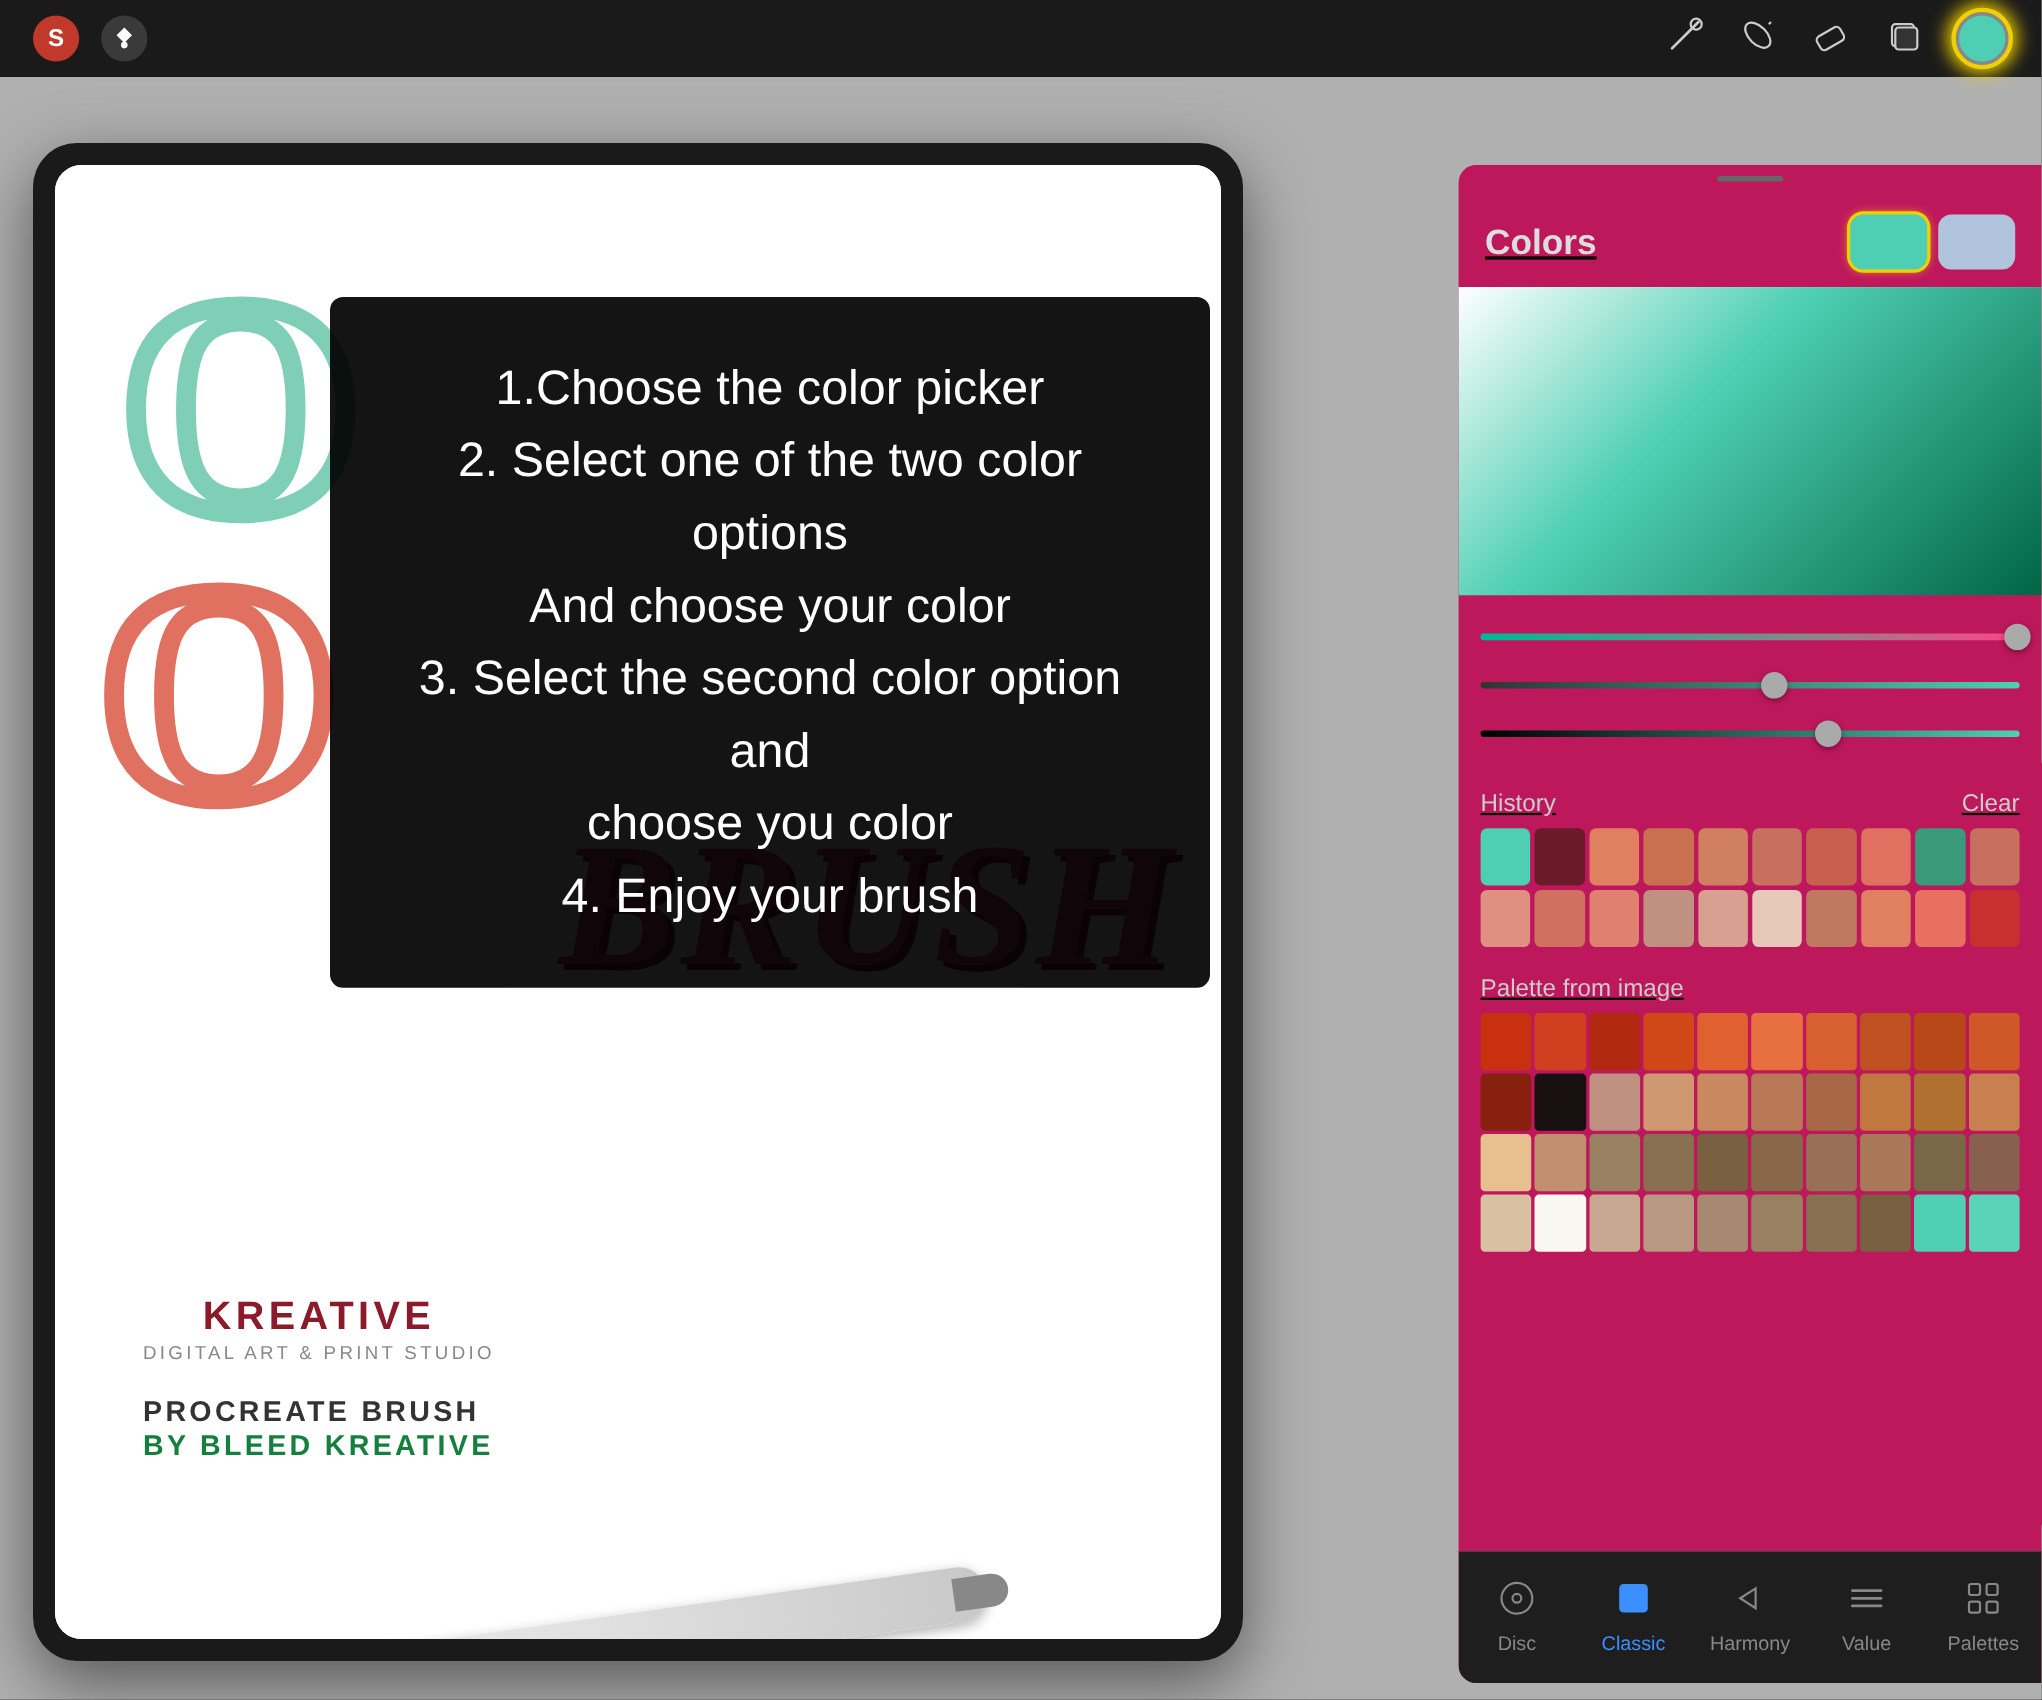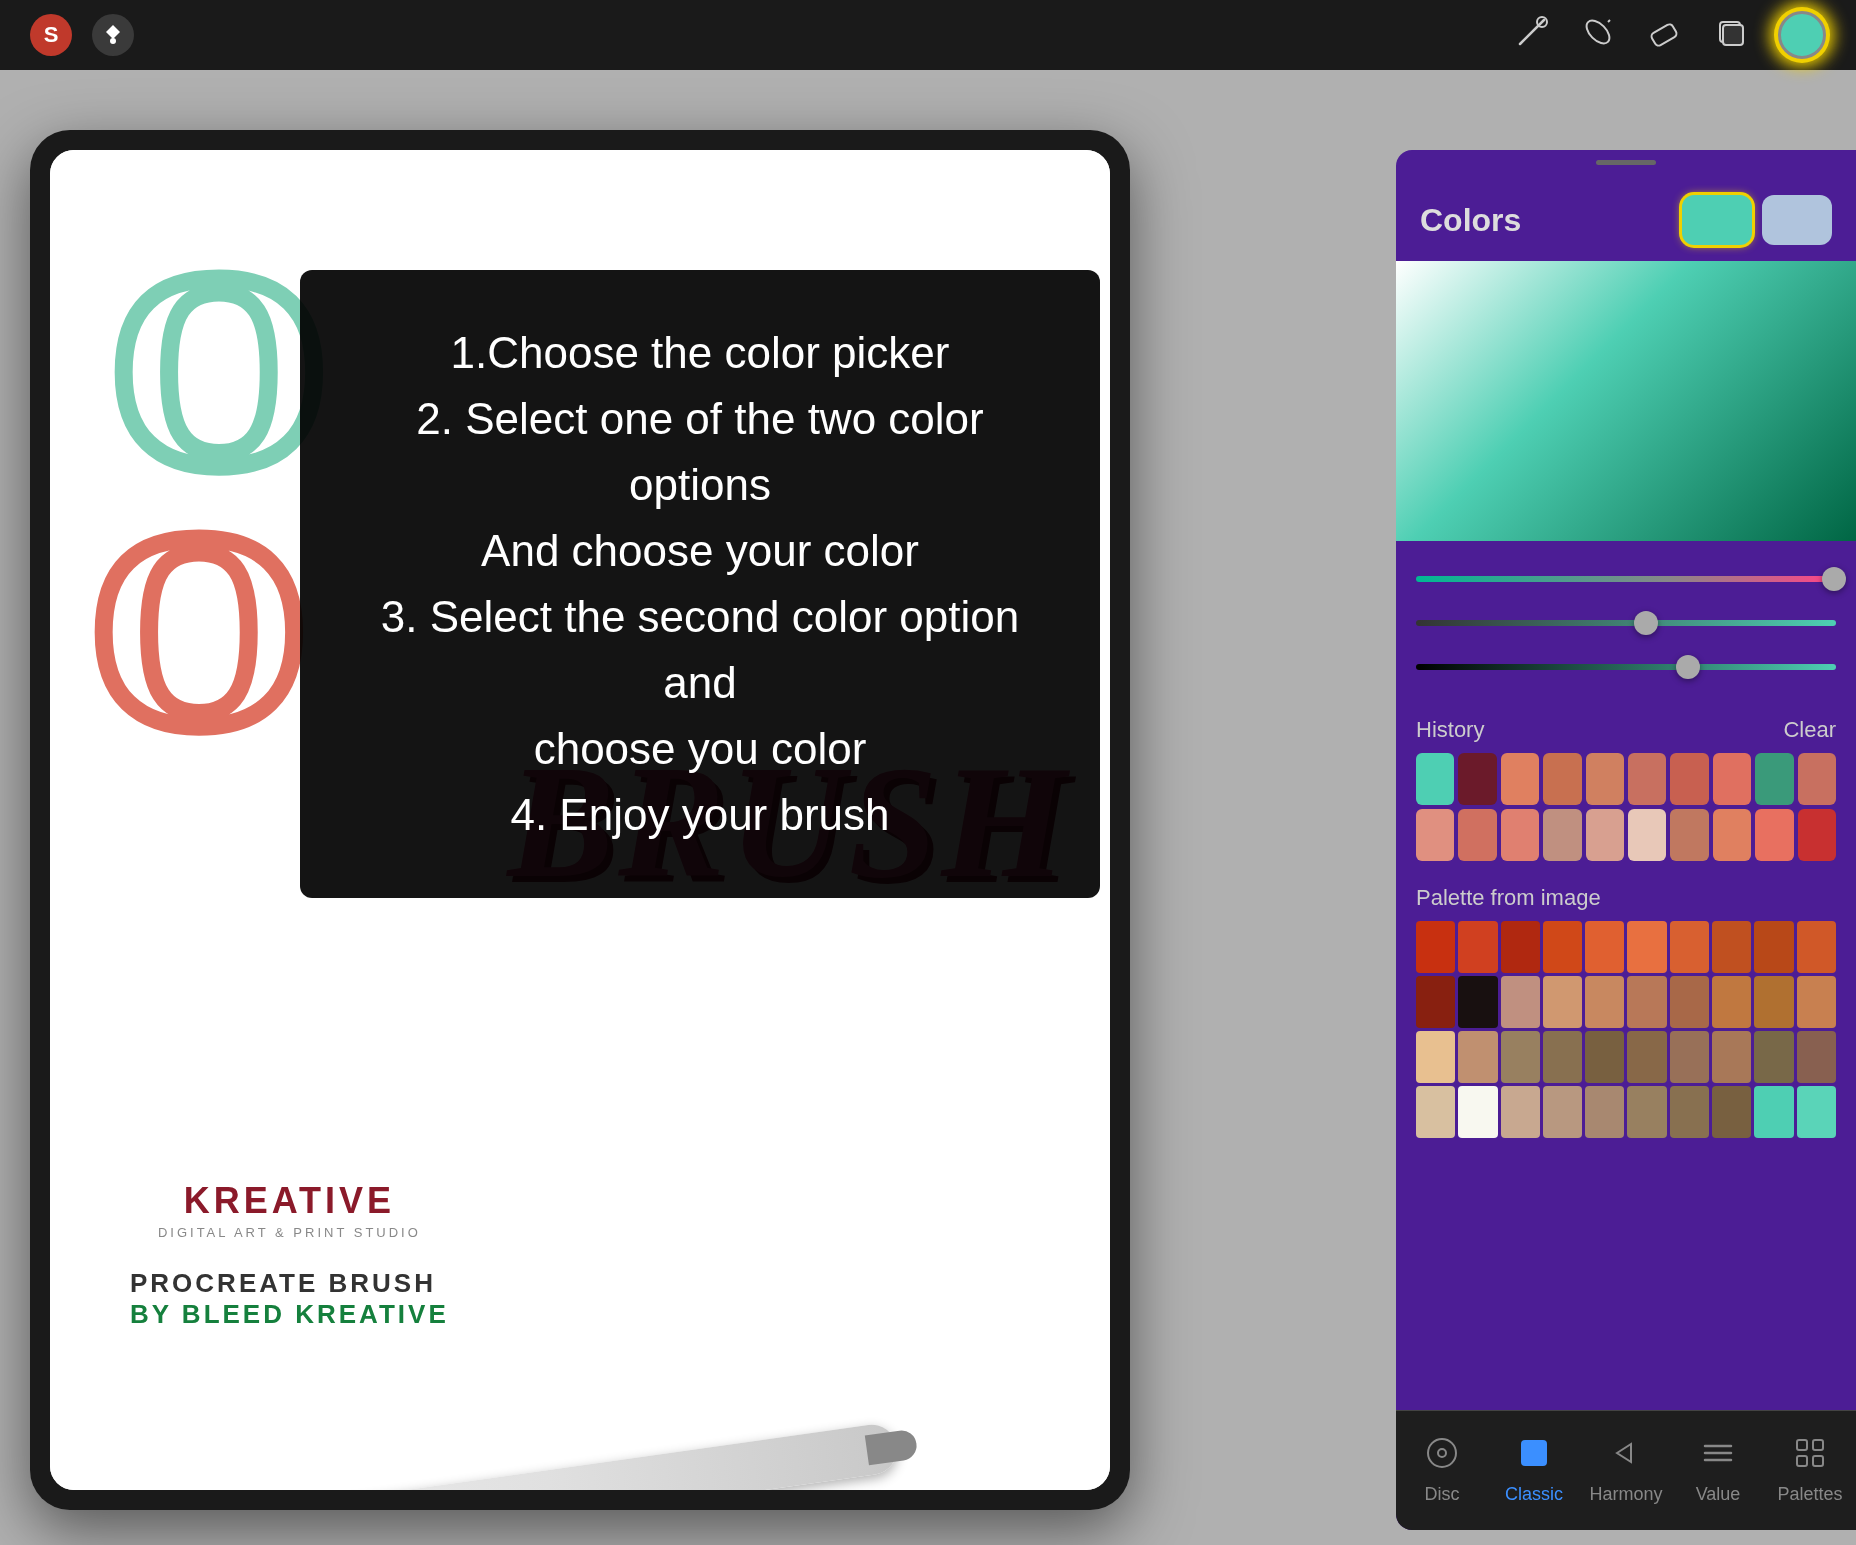--- a/index.html
+++ b/index.html
@@ -184,26 +184,27 @@
       font-size: 44px;
       line-height: 1.5;
       text-align: center;
       font-weight: 300;
     }
 
     
     .colors-panel {
       position: absolute;
       top: 80px; right: 0;
-      width: 460px;
+      width: 530px;
       height: 1380px;
-      background: #4c1d95;
+      background: #be185d;
       border-radius: 16px 0 0 16px;
       overflow: hidden;
       z-index: 200;
+      text-decoration: underline;
     }
     .colors-header {
       display: flex;
       align-items: center;
       justify-content: space-between;
       padding: 20px 24px 16px;
     }
     .colors-title {
       color: #ddd;
       font-size: 32px;
@@ -392,21 +393,21 @@
       <div class="brush-art">
         <div class="letter-o-teal">O</div>
         <div class="letter-o-salmon">O</div>
 
         <div class="brush-text">BRUSH</div>
 
         <div class="branding">
           <div class="bleed-kreative" style="color:#8B1A2A; font-size:36px; font-weight:900; letter-spacing:4px; text-align:center; line-height:1.1;">
             <div>KREATIVE</div>
           </div>
-          <div class="digital-art" style="font-size:13px; color:#888; letter-spacing:3px; text-align:center; margin-top:4px;">DIGITAL ART &amp; PRINT STUDIO</div>
+          <div class="digital-art" style="font-size:17px; color:#888; letter-spacing:3px; text-align:center; margin-top:4px;">DIGITAL ART &amp; PRINT STUDIO</div>
           <div style="font-size:26px; color:#333; letter-spacing:3px; font-weight:700; margin-top:28px;">PROCREATE BRUSH</div>
           <div style="font-size:26px; color:#15803d; letter-spacing:3px; font-weight:700;">BY BLEED KREATIVE</div>
         </div>
       </div>
 
       <div class="pencil"></div>
     </div>
   </div>
 
   <div class="instruction-overlay">

